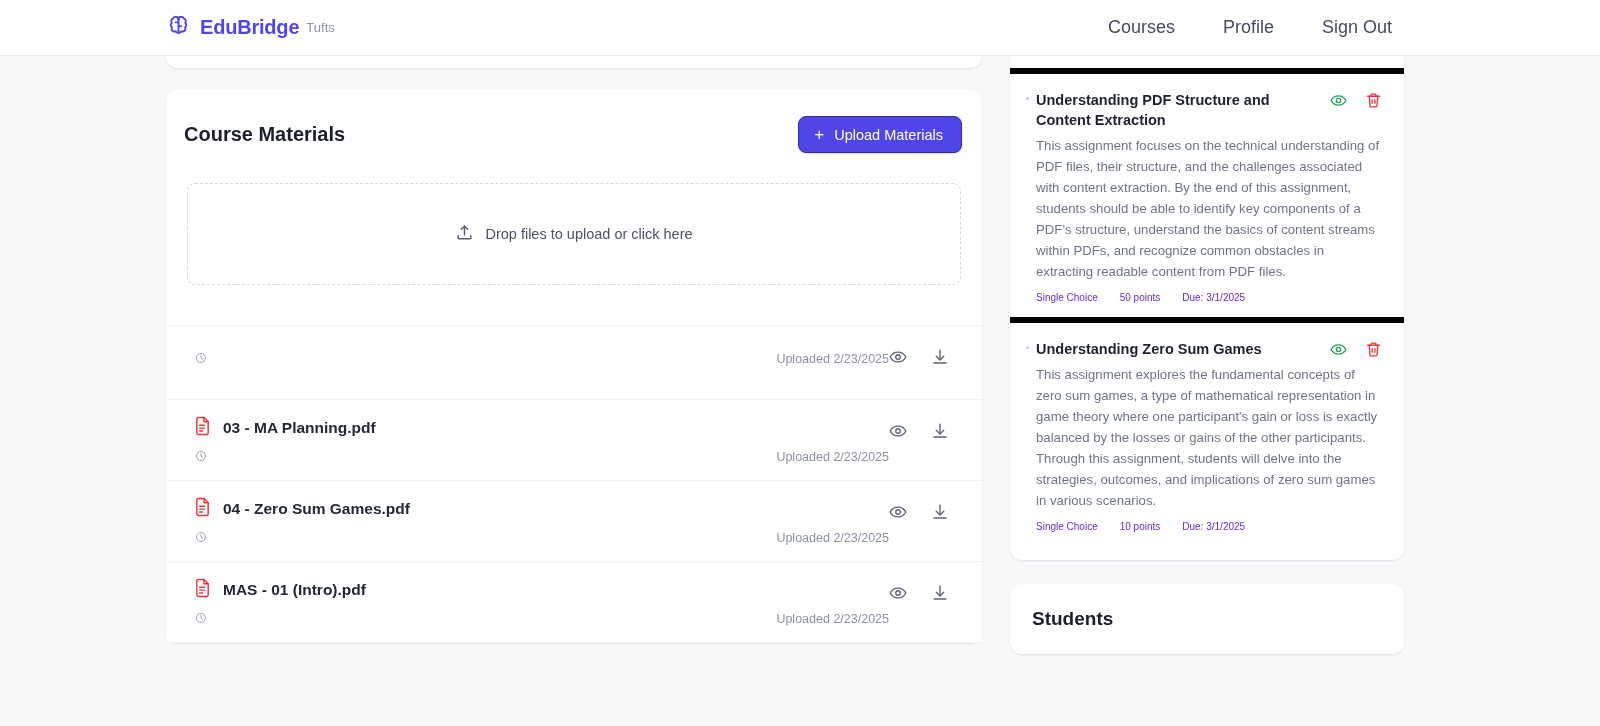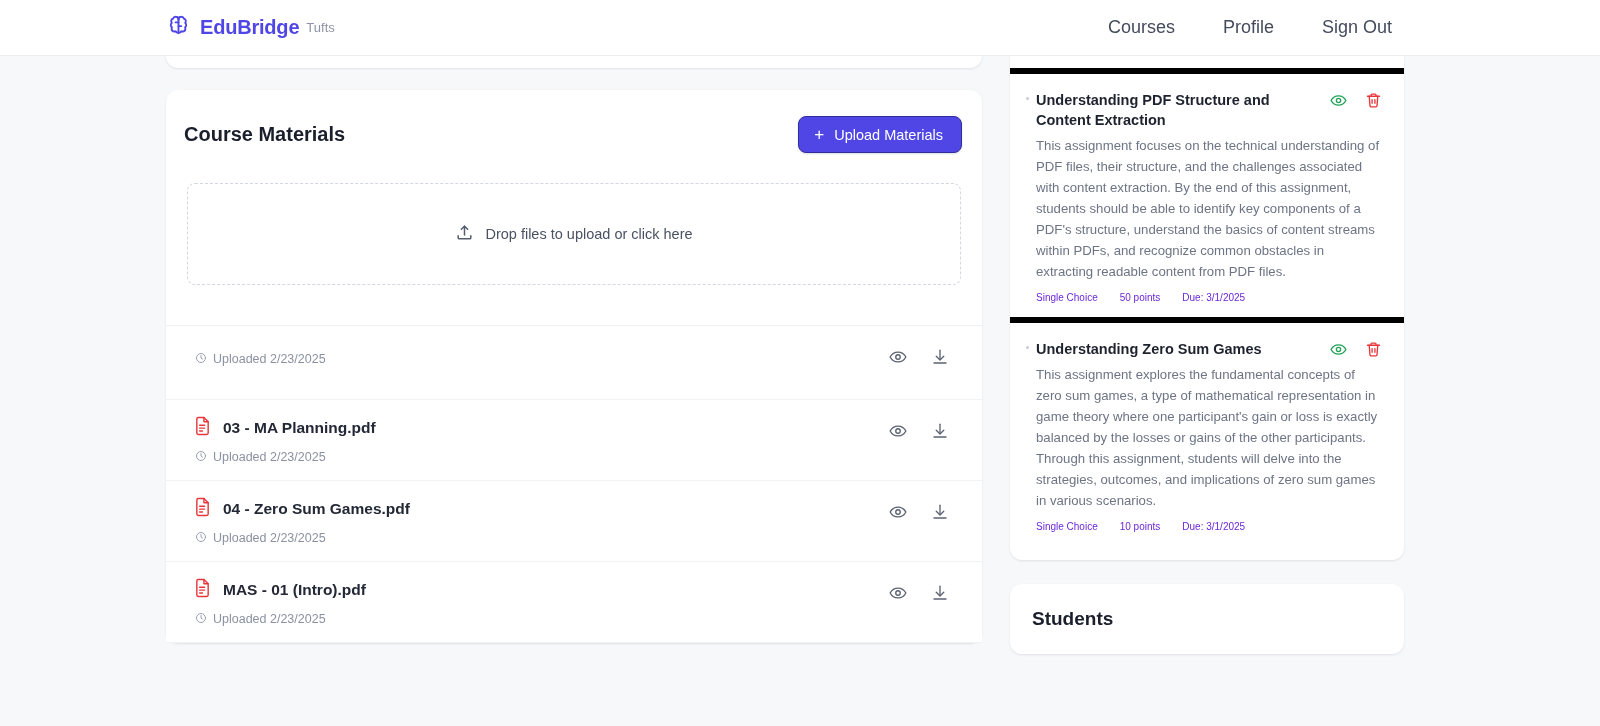--- a/index.html
+++ b/index.html
@@ -85,21 +85,21 @@
     position: relative;
     background: #fff;
     padding: 16px 20px 14px 28px;
     display: flex; align-items: flex-start;
     border-bottom: 1px solid #f0f2f5;
     min-height: 74px;
   }
   .file-main { flex: 1; }
   .file-title-line { display: flex; align-items: center; gap: 12px; }
   .file-name { font-size: 15.5px; font-weight: bold; color: #232836; }
-  .file-meta { display: flex; align-items: center; gap: 6px; margin-top: 8px; margin-left: 1px; }
+  .file-meta { display: flex; align-items: center; gap: 6px; margin-top: 8px; margin-left: 1px; justify-content: space-between; }
   .file-meta-text { font-size: 12.5px; color: #8b91a1; }
   .row-actions { display: flex; align-items: center; gap: 24px; margin-top: 6px; margin-right: 13px; }
   .icon-btn { cursor: pointer; display: flex; align-items: center; justify-content: center; }
 
   
   .right-col { position: absolute; left: 1010px; top: 0; width: 394px; }
   .assign-card { padding: 0 0 14px 0; border-radius: 12px; margin-top: -120px; }
   .assign-item { padding: 16px 22px 14px 26px; position: relative; }
   .assign-item + .assign-item { border-top: 6px solid #000000; }
   .assign-head { display: flex; align-items: flex-start; }

